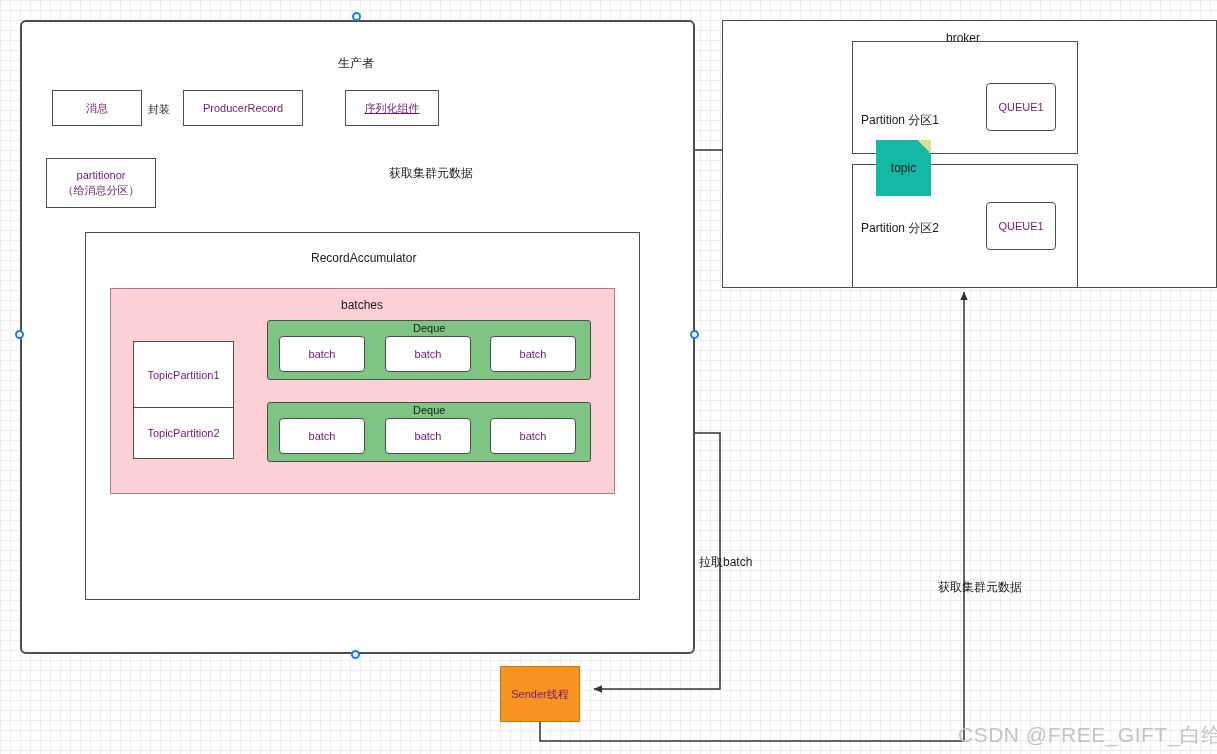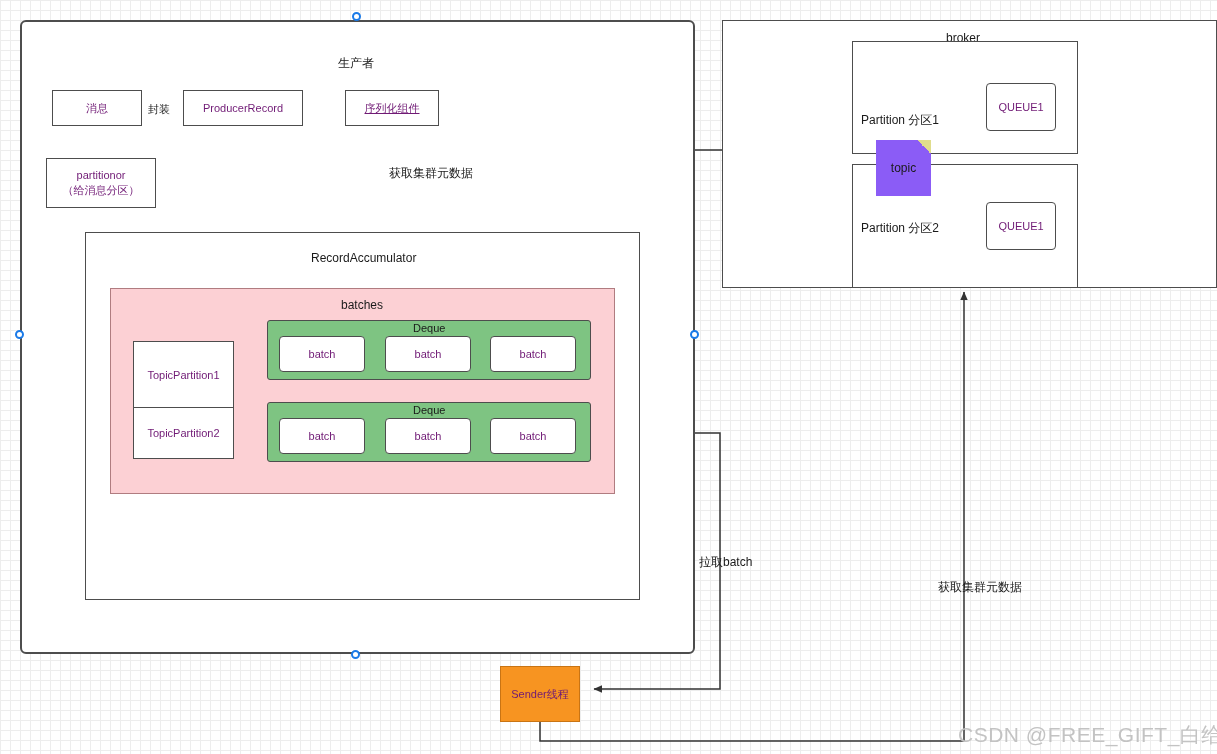--- a/index.html
+++ b/index.html
@@ -24,21 +24,21 @@
   }
   svg.layer{position:absolute;left:0;top:0;width:1217px;height:754px;overflow:visible;}
   .node{position:absolute;box-sizing:border-box;display:flex;align-items:center;justify-content:center;
         text-align:center;color:#701a75;font-size:11px;line-height:1.35;}
   .box{background:#ffffff;border:1.6px solid #4d4d4d;}
   .box-r{border-radius:4px;}
   .lbl{position:absolute;color:#1a1a1a;font-size:12px;white-space:nowrap;}
   .watermark{position:absolute;color:#c3c3c3;font-size:21px;white-space:nowrap;letter-spacing:.5px;}
   .handle{position:absolute;width:9px;height:9px;border-radius:50%;
           border:2px solid #1a7ae8;background:#ffffff;box-sizing:border-box;}
-  .note{position:absolute;box-sizing:border-box;background:#8b5cf6;
+  .note{position:absolute;box-sizing:border-box;background:#14b8a6;
         display:flex;align-items:center;justify-content:center;font-size:12px;color:#1a1a1a;}
   .note .fold{position:absolute;right:0;top:0;width:14px;height:14px;
         background:linear-gradient(225deg,#e0dd8c 0 50%, transparent 50%);}
 </style>
 </head>
 <body>
 
 <div id="canvas"></div>
 
 <svg class="layer">

